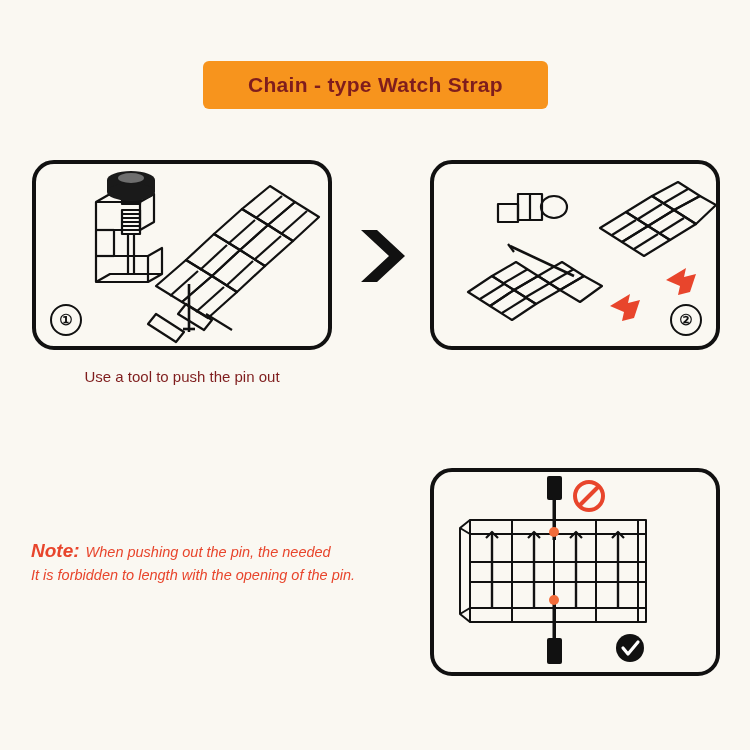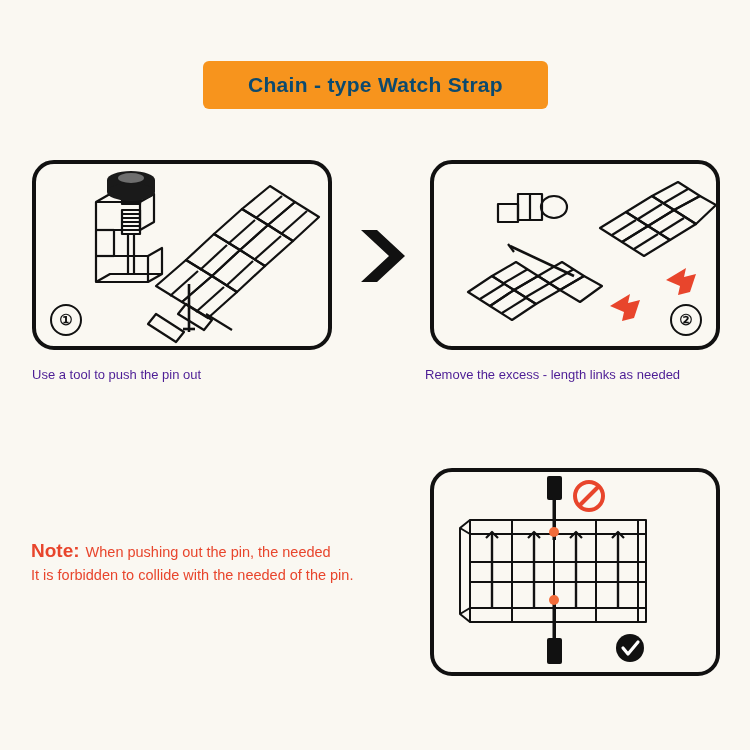--- a/index.html
+++ b/index.html
@@ -27,21 +27,21 @@
     top: 61px;
     width: 345px;
     height: 48px;
     background: #f7941d;
     border-radius: 6px;
     display: flex;
     align-items: center;
     justify-content: center;
   }
   .title-banner .title-text {
-    color: #0c4a6e;
+    color: #7f1d1d;
     font-size: 21px;
     font-weight: bold;
     letter-spacing: 0.3px;
     white-space: nowrap;
   }
 
   
   .panel {
     position: absolute;
     border: 4px solid #111111;
@@ -65,42 +65,44 @@
     font-size: 15px;
     font-weight: bold;
     color: #111111;
     background: #faf8f2;
   }
   #badge-1 { left: 14px;  bottom: 10px; }
   #badge-2 { right: 14px; bottom: 10px; }
 
   .caption {
     position: absolute;
-    font-size: 13px;
-    color: #4c1d95;
+    text-align: center;
+    font-size: 15px;
+    color: #7f1d1d;
     line-height: 1.45;
   }
   #caption-1 { left: 32px;  top: 366px; width: 300px; }
   #caption-2 { left: 425px; top: 366px; width: 300px; }
 
   
   .big-arrow {
     position: absolute;
     left: 355px;
     top: 228px;
     width: 52px;
     height: 56px;
   }
 
   
   .note {
     position: absolute;
     left: 31px;
     top: 540px;
     width: 380px;
+    font-style: italic;
   }
   .note-line {
     color: #e8452c;
     font-size: 14.5px;
     line-height: 1.58;
     white-space: nowrap;
   }
   .note-label {
     font-size: 19px;
     font-weight: bold;
@@ -229,28 +231,27 @@
         </g>
       </g>
 
       <g>
         <path d="M232 116 L252 104 L250 113 L262 110 L256 128 L244 131 L246 122 Z" fill="#e8452c"></path>
         <path d="M176 142 L196 130 L194 139 L206 136 L200 154 L188 157 L190 148 Z" fill="#e8452c"></path>
       </g>
     </svg>
     <div class="step-badge" id="badge-2">②</div>
   </div>
-  <div class="caption" id="caption-2">Remove the excess - length links as needed</div>
 
   <div class="note">
     <div class="note-first-line">
       <span class="note-label">Note:</span>
       <span class="note-line">When pushing out the pin, the needed</span>
     </div>
-    <div class="note-line">It is forbidden to collide with the needed of the pin.</div>
+    <div class="note-line">It is forbidden to length with the opening of the pin.</div>
   </div>
 
   <div class="panel" id="panel-3">
     <svg width="282" height="200" viewBox="0 0 282 200">
       <g fill="none" stroke="#111111" stroke-width="2" stroke-linejoin="round">
 
         <path d="M36 48 L212 48 L212 150 L36 150 Z"></path>
         <path d="M36 62 L212 62"></path>
         <path d="M36 136 L212 136"></path>
         <path d="M36 90 L212 90"></path>

